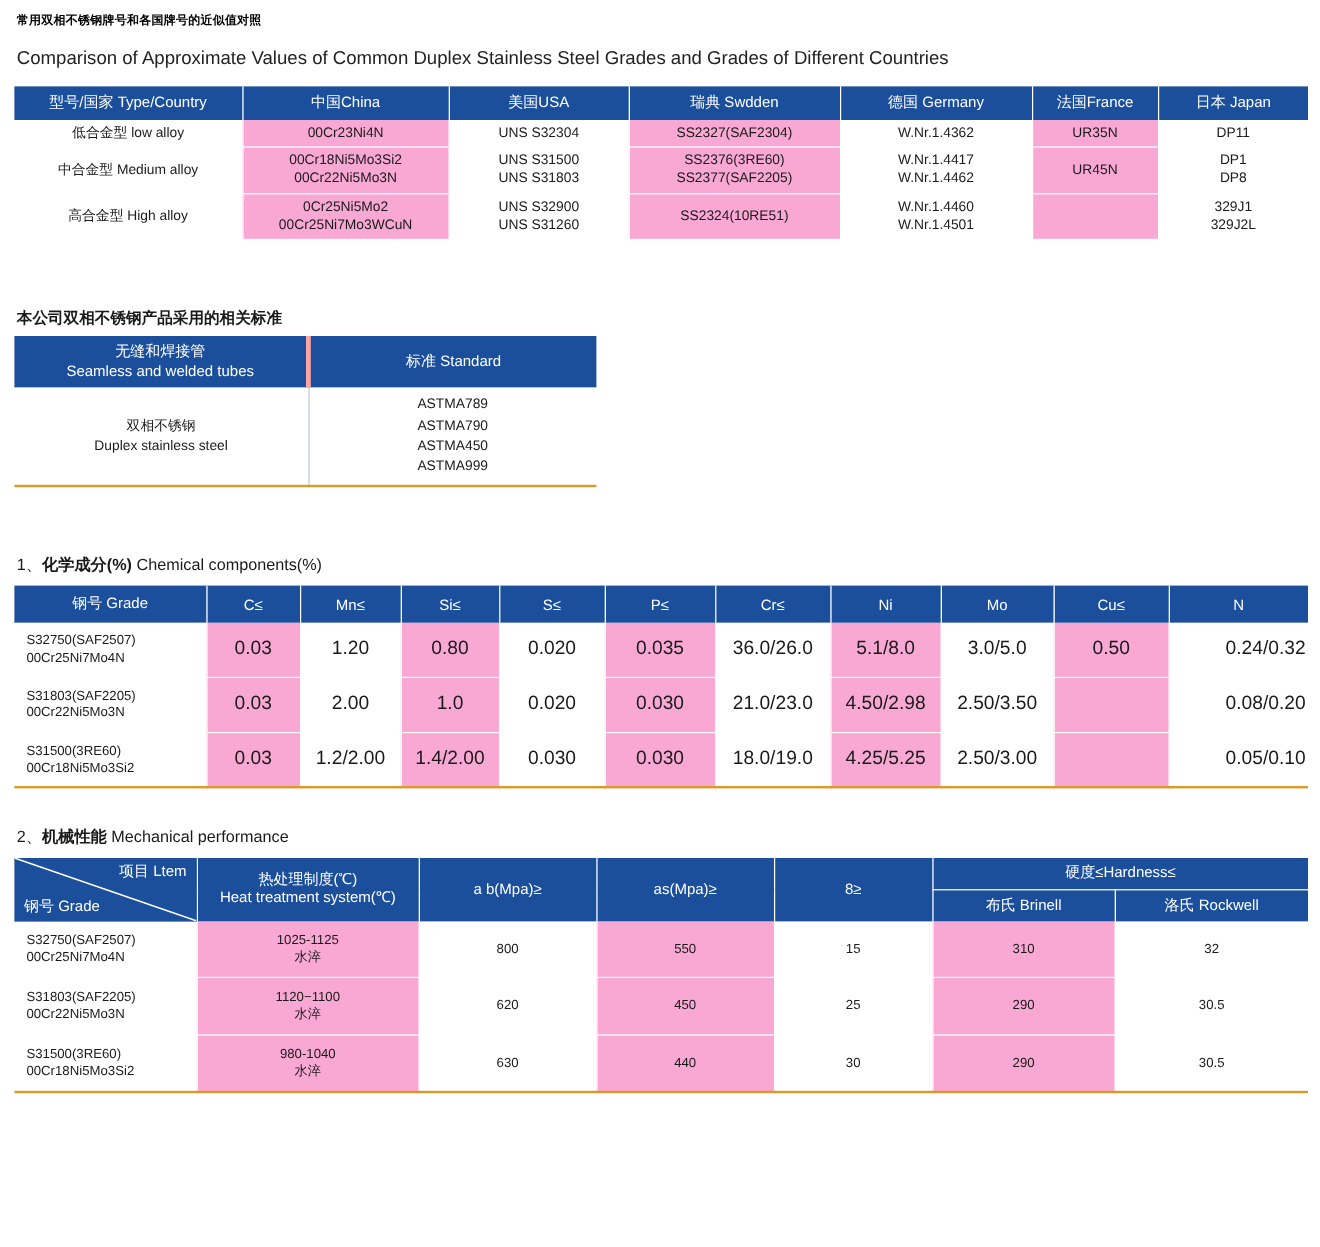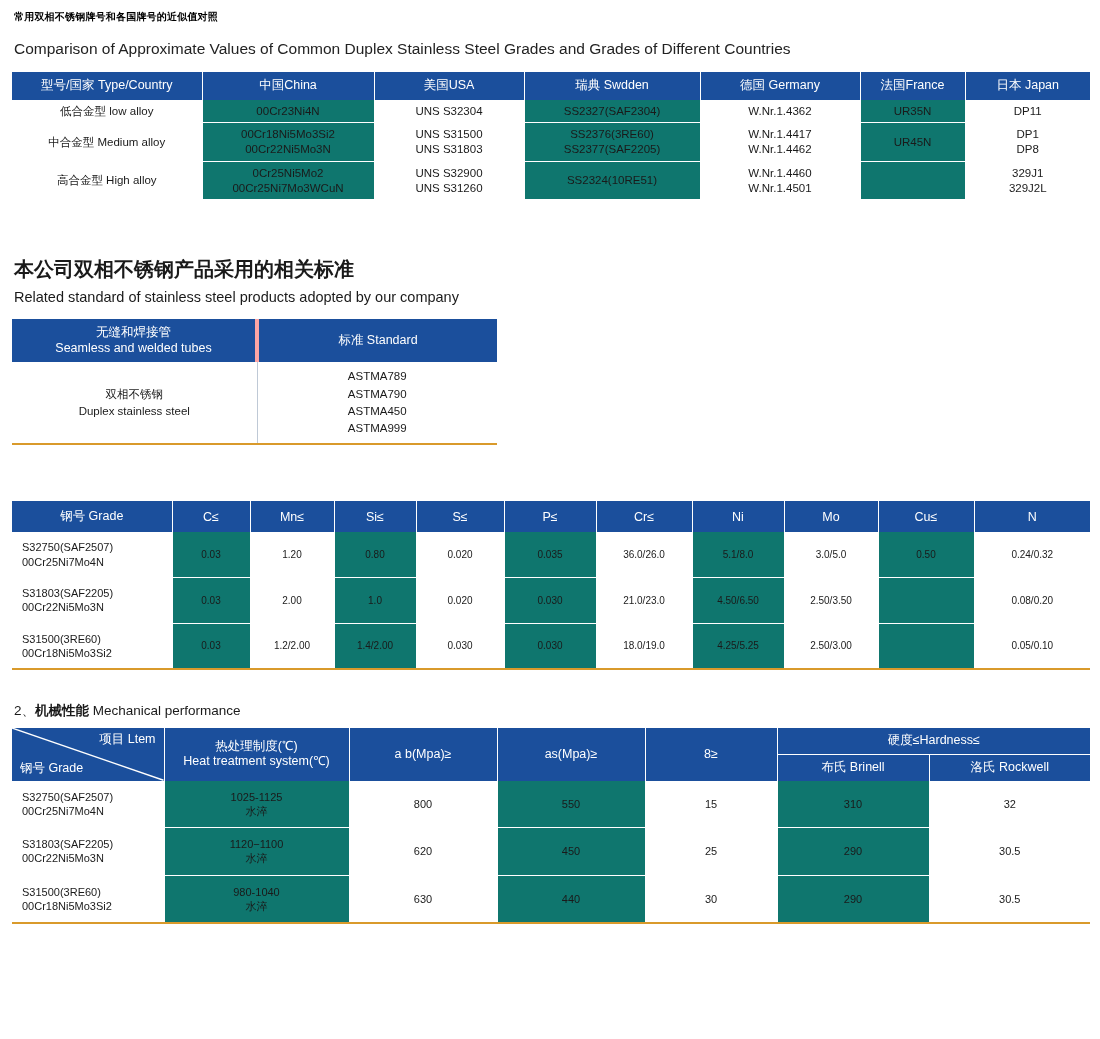--- a/index.html
+++ b/index.html
@@ -52,29 +52,29 @@
   }
   .tbl th:last-child { border-right: none; }
   .tbl td {
     text-align: center;
     padding: 4px 3px;
     line-height: 1.28;
     border-right: 1px solid #ffffff;
     vertical-align: middle;
   }
   .tbl td:last-child { border-right: none; }
-  .shade { background: #0f766e; }
+  .shade { background: #f9a8d4; }
   .plain { background: #ffffff; }
   .rowline td { border-bottom: 1px solid #ffffff; }
   .bottom-rule {
     border-bottom: 2px solid #d99a2b;
   }
   .tbl-wrap { margin-bottom: 4px; }
   .sub-cn {
-    font-size: 20px;
+    font-size: 13px;
     font-weight: bold;
     margin: 0 0 6px 2px;
   }
   .sub-en {
     font-size: 14.5px;
     margin: 0 0 14px 2px;
   }
   .tbl-std {
     width: 485px;
     font-size: 11.5px;
@@ -113,23 +113,23 @@
   .tbl-chem { width: 1078px; font-size: 11px; }
   .tbl-chem th {
     background: #1b4f9c; color: #fff; font-weight: normal;
     font-size: 12.5px; padding: 7px 2px; text-align: center;
     border-right: 1px solid #fff;
   }
   .tbl-chem th:last-child { border-right: none; }
   .tbl-chem td {
     text-align: center; padding: 8px 2px; line-height: 1.3;
     border-right: 1px solid #fff; border-bottom: 1px solid #fff;
-    vertical-align: middle; font-size: 10px;
-  }
-  .tbl-chem td:last-child { border-right: none; }
+    vertical-align: middle; font-size: 16px;
+  }
+  .tbl-chem td:last-child { border-right: none; text-align: right; }
   .tbl-chem td.grade {
     text-align: left; padding-left: 10px; font-size: 11px;
   }
 
   .tbl-mech { width: 1078px; font-size: 11px; }
   .tbl-mech th {
     background: #1b4f9c; color: #fff; font-weight: normal;
     font-size: 12.5px; padding: 5px 2px; text-align: center;
     border-right: 1px solid #fff; line-height: 1.25;
   }
@@ -224,21 +224,20 @@
         <td class="plain" style="white-space:pre-line">329J1
 329J2L</td>
       </tr>
     </tbody>
   </table>
   </div>
 
   <div style="height:52px"></div>
 
   <div class="sub-cn">本公司双相不锈钢产品采用的相关标准</div>
-  <div class="sub-en">Related standard of stainless steel products adopted by our company</div>
 
   <table class="tbl-std bottom-rule">
     <colgroup>
         <col style="width:245px">
         <col style="width:240px">
       </colgroup>
     <thead>
       <tr>
         <th style="white-space:pre-line">无缝和焊接管
 Seamless and welded tubes</th>
@@ -253,20 +252,23 @@
 ASTMA790
 ASTMA450
 ASTMA999</td>
       </tr>
     </tbody>
   </table>
 
   <div style="height:56px"></div>
 
 
+  <div class="num-head">
+    <span>1、</span><b>化学成分(%)</b> <span>Chemical components(%)</span>
+  </div>
 
   <table class="tbl-chem bottom-rule">
     <colgroup>
       <col style="width:160px">
         <col style="width:78px">
         <col style="width:84px">
         <col style="width:82px">
       <col style="width:88px">
         <col style="width:92px">
         <col style="width:96px">
@@ -307,21 +309,21 @@
       </tr>
       <tr>
         <td class="grade plain" style="white-space:pre-line">S31803(SAF2205)
 00Cr22Ni5Mo3N</td>
         <td class="shade">0.03</td>
         <td class="plain">2.00</td>
         <td class="shade">1.0</td>
         <td class="plain">0.020</td>
         <td class="shade">0.030</td>
         <td class="plain">21.0/23.0</td>
-        <td class="shade">4.50/6.50</td>
+        <td class="shade">4.50/2.98</td>
         <td class="plain">2.50/3.50</td>
         <td class="shade"></td>
         <td class="plain">0.08/0.20</td>
       </tr>
       <tr>
         <td class="grade plain" style="white-space:pre-line">S31500(3RE60)
 00Cr18Ni5Mo3Si2</td>
         <td class="shade">0.03</td>
         <td class="plain">1.2/2.00</td>
         <td class="shade">1.4/2.00</td>

